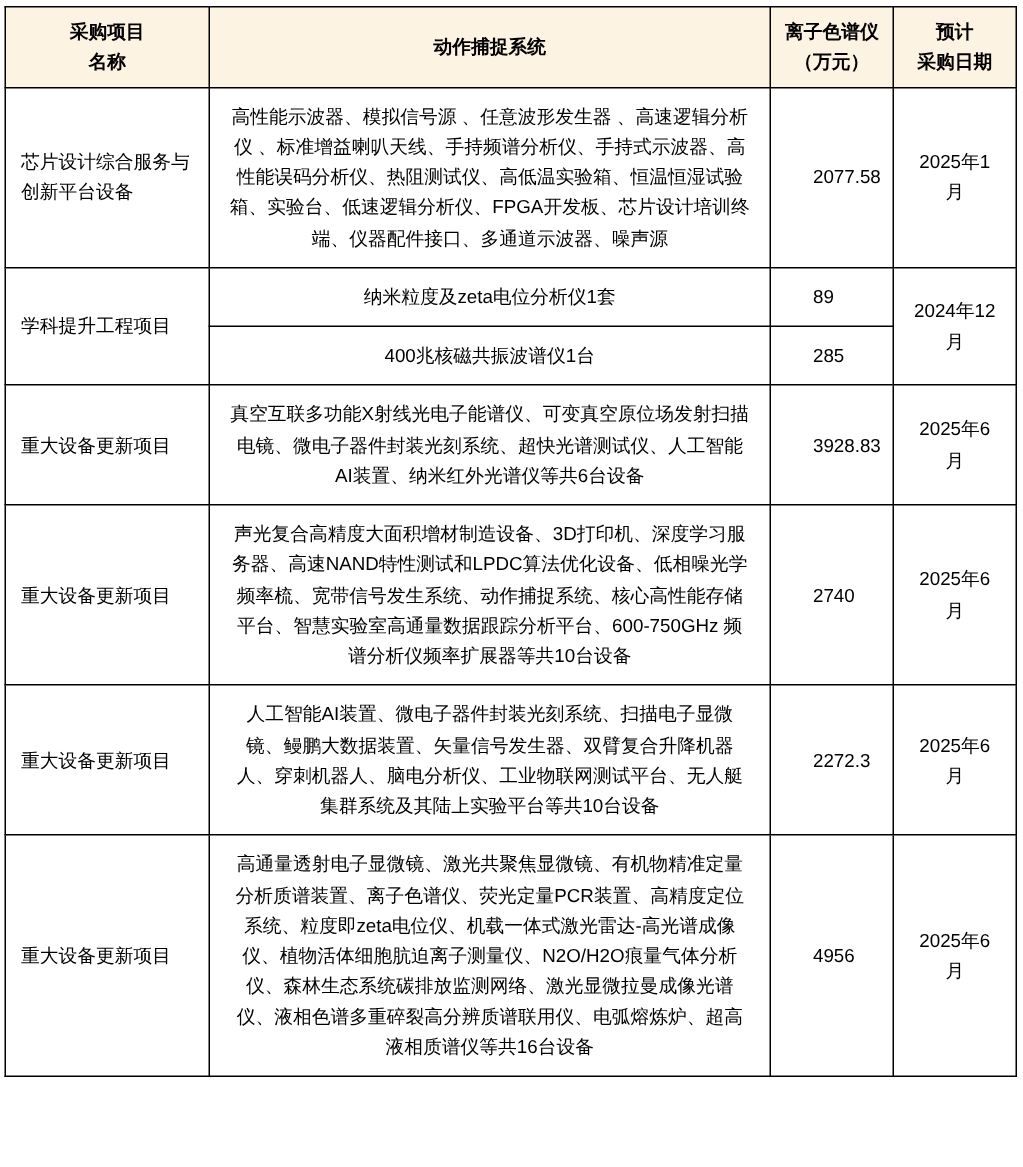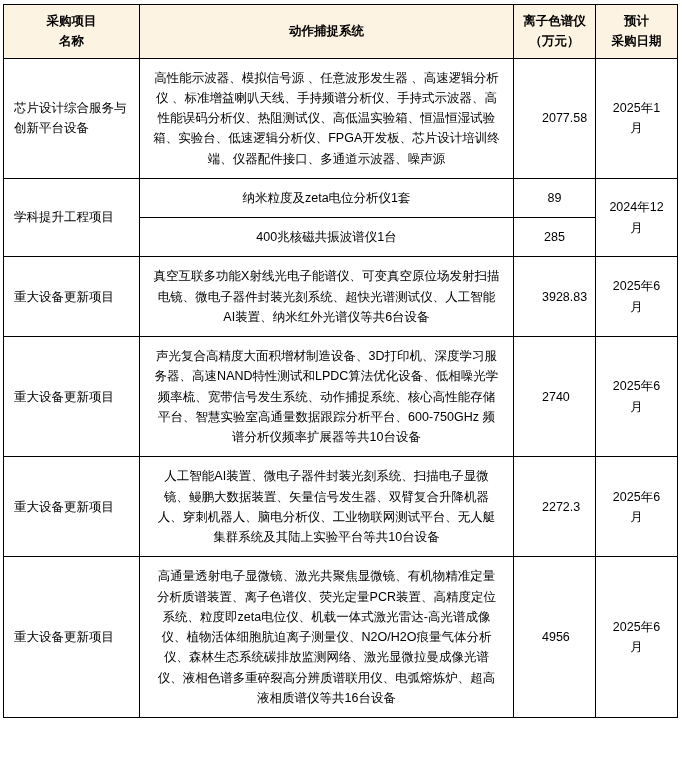--- a/index.html
+++ b/index.html
@@ -46,21 +46,21 @@
 
   td.name {
     padding: 8px 10px;
   }
   td.desc {
     text-align: center;
     padding: 9px 12px;
     line-height: 1.85;
   }
   td.amt {
-    text-align: center;
+    text-align: left;
     padding: 8px 28px;
   }
   td.date {
     text-align: center;
     padding: 8px 6px;
     line-height: 1.6;
   }
 </style>
 </head>
 <body>

